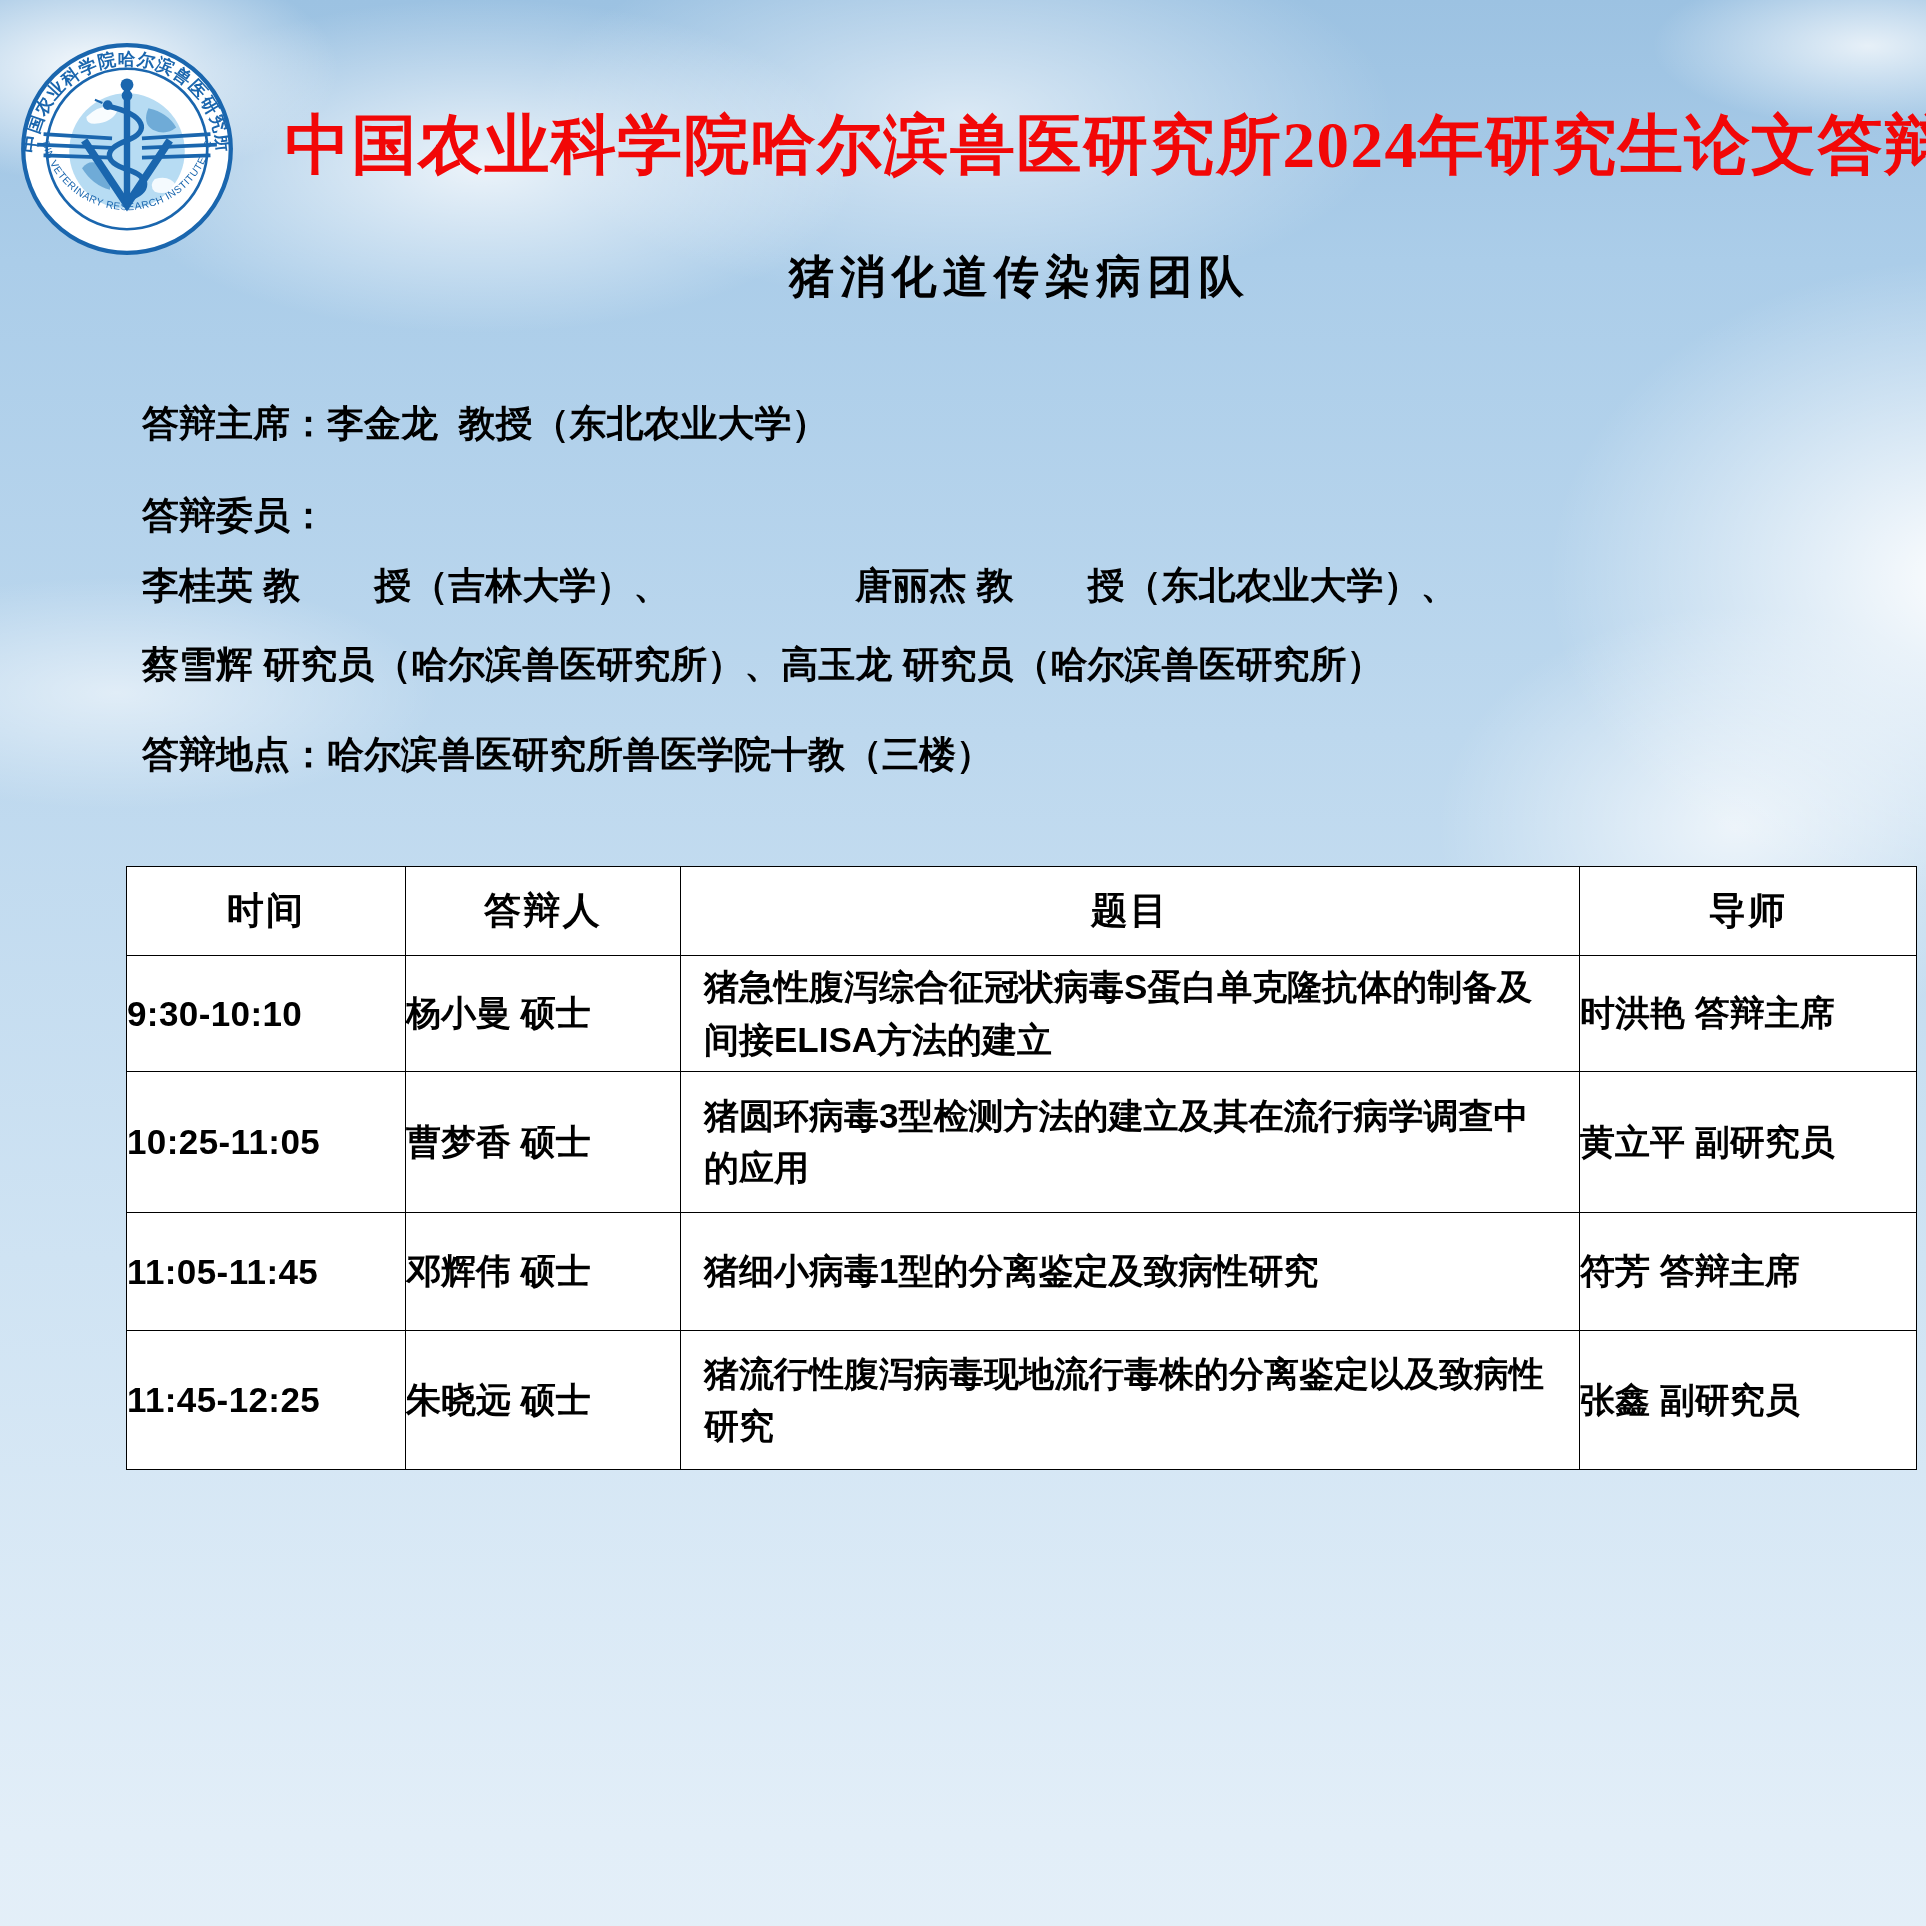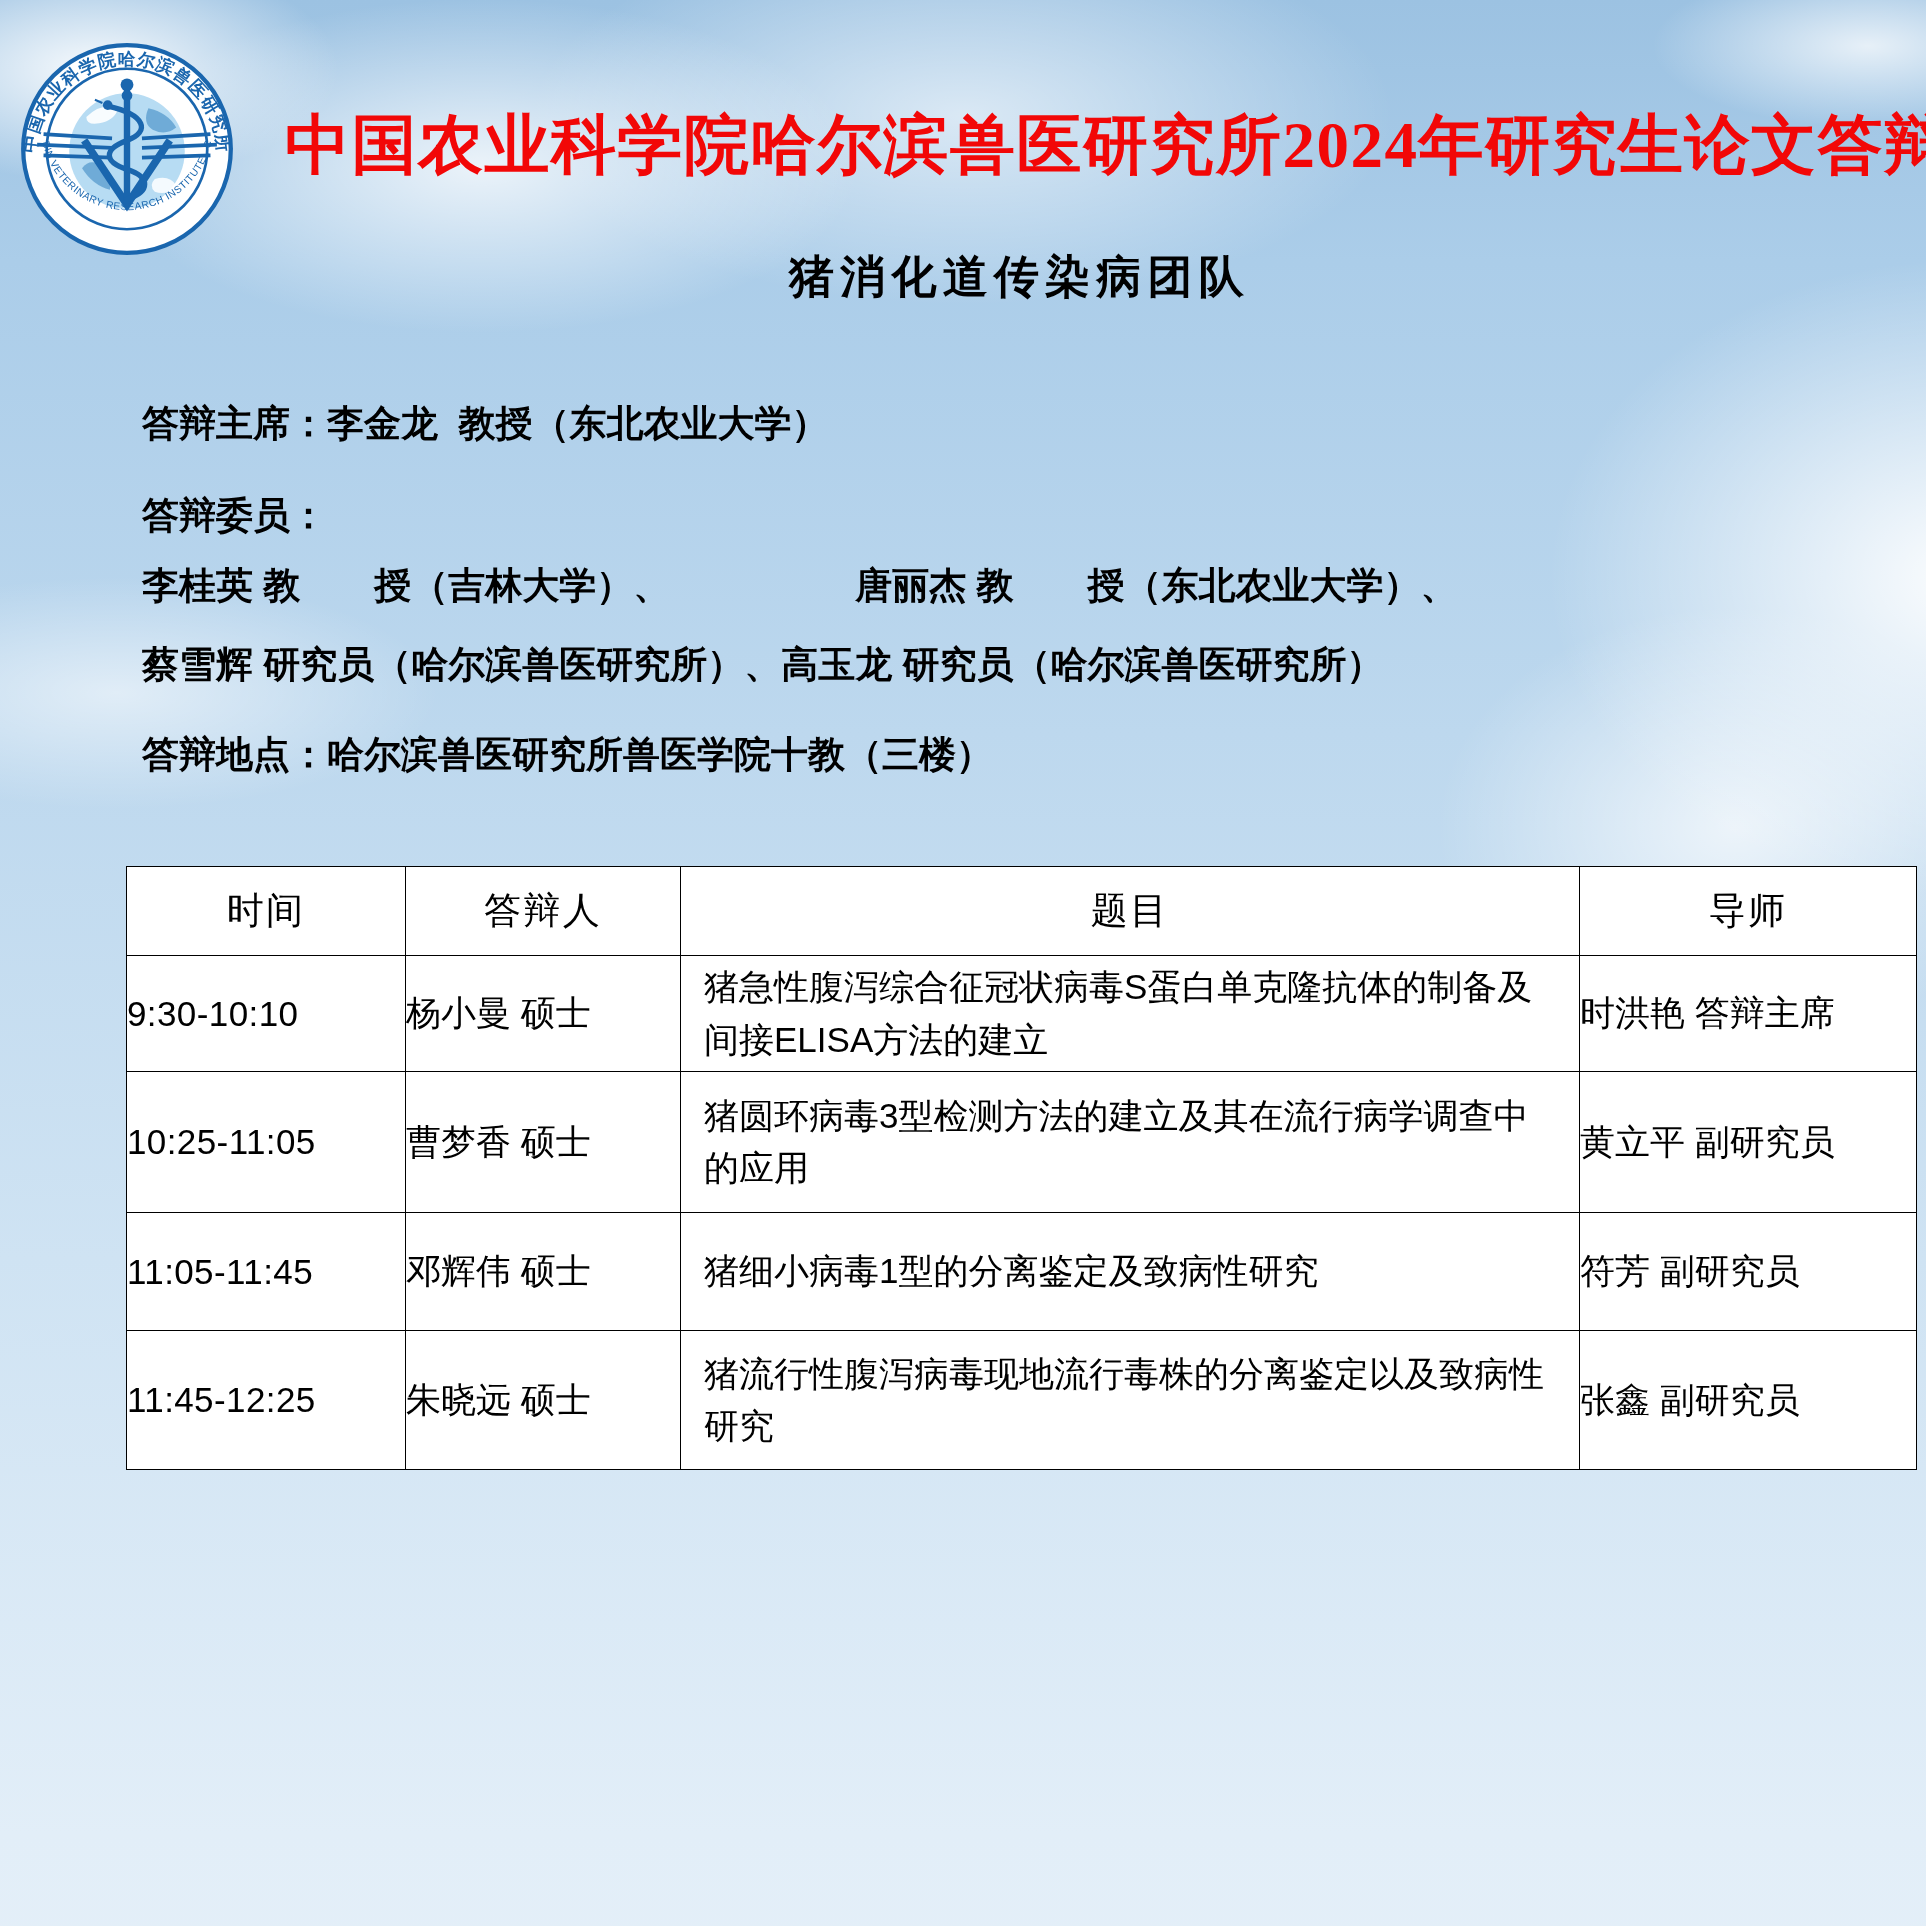--- a/index.html
+++ b/index.html
@@ -49,21 +49,21 @@
   #info-members2  { top:645px; }
   #info-venue     { top:735px; }
 
   table.schedule {
     position:absolute; left:126px; top:866px; width:1791px;
     border-collapse:collapse; table-layout:fixed;
     background:#ffffff; font-size:35px;
   }
   table.schedule th, table.schedule td {
     border:1.5px solid #000; vertical-align:middle;
-    font-weight:normal; overflow:hidden;
+    font-weight:bold; overflow:hidden;
   }
   table.schedule th { font-size:37px; letter-spacing:2.3px; }
   td.c-time   { white-space:nowrap; letter-spacing:0.4px; }
   td.c-person { white-space:pre; }
   td.c-title  { padding:3.9px 23px; line-height:1.5; }
   td.c-advisor{ white-space:pre; }
   td.c-merged { letter-spacing:1.5px; }
 </style>
 </head>
 <body>
@@ -142,21 +142,21 @@
       <tr style="height:141px">
         <td class="c-time">10:25-11:05</td>
         <td class="c-person">曹梦香 硕士</td>
         <td class="c-title">猪圆环病毒3型检测方法的建立及其在流行病学调查中的应用</td>
         <td class="c-advisor">黄立平 副研究员</td>
       </tr>
       <tr style="height:118px">
         <td class="c-time">11:05-11:45</td>
         <td class="c-person">邓辉伟 硕士</td>
         <td class="c-title">猪细小病毒1型的分离鉴定及致病性研究</td>
-        <td class="c-advisor">符芳 副研究员</td>
+        <td class="c-advisor">符芳 答辩主席</td>
       </tr>
       <tr style="height:139px">
         <td class="c-time">11:45-12:25</td>
         <td class="c-person">朱晓远 硕士</td>
         <td class="c-title">猪流行性腹泻病毒现地流行毒株的分离鉴定以及致病性研究</td>
         <td class="c-advisor">张鑫 副研究员</td>
       </tr>
 
     </tbody>
   </table>

